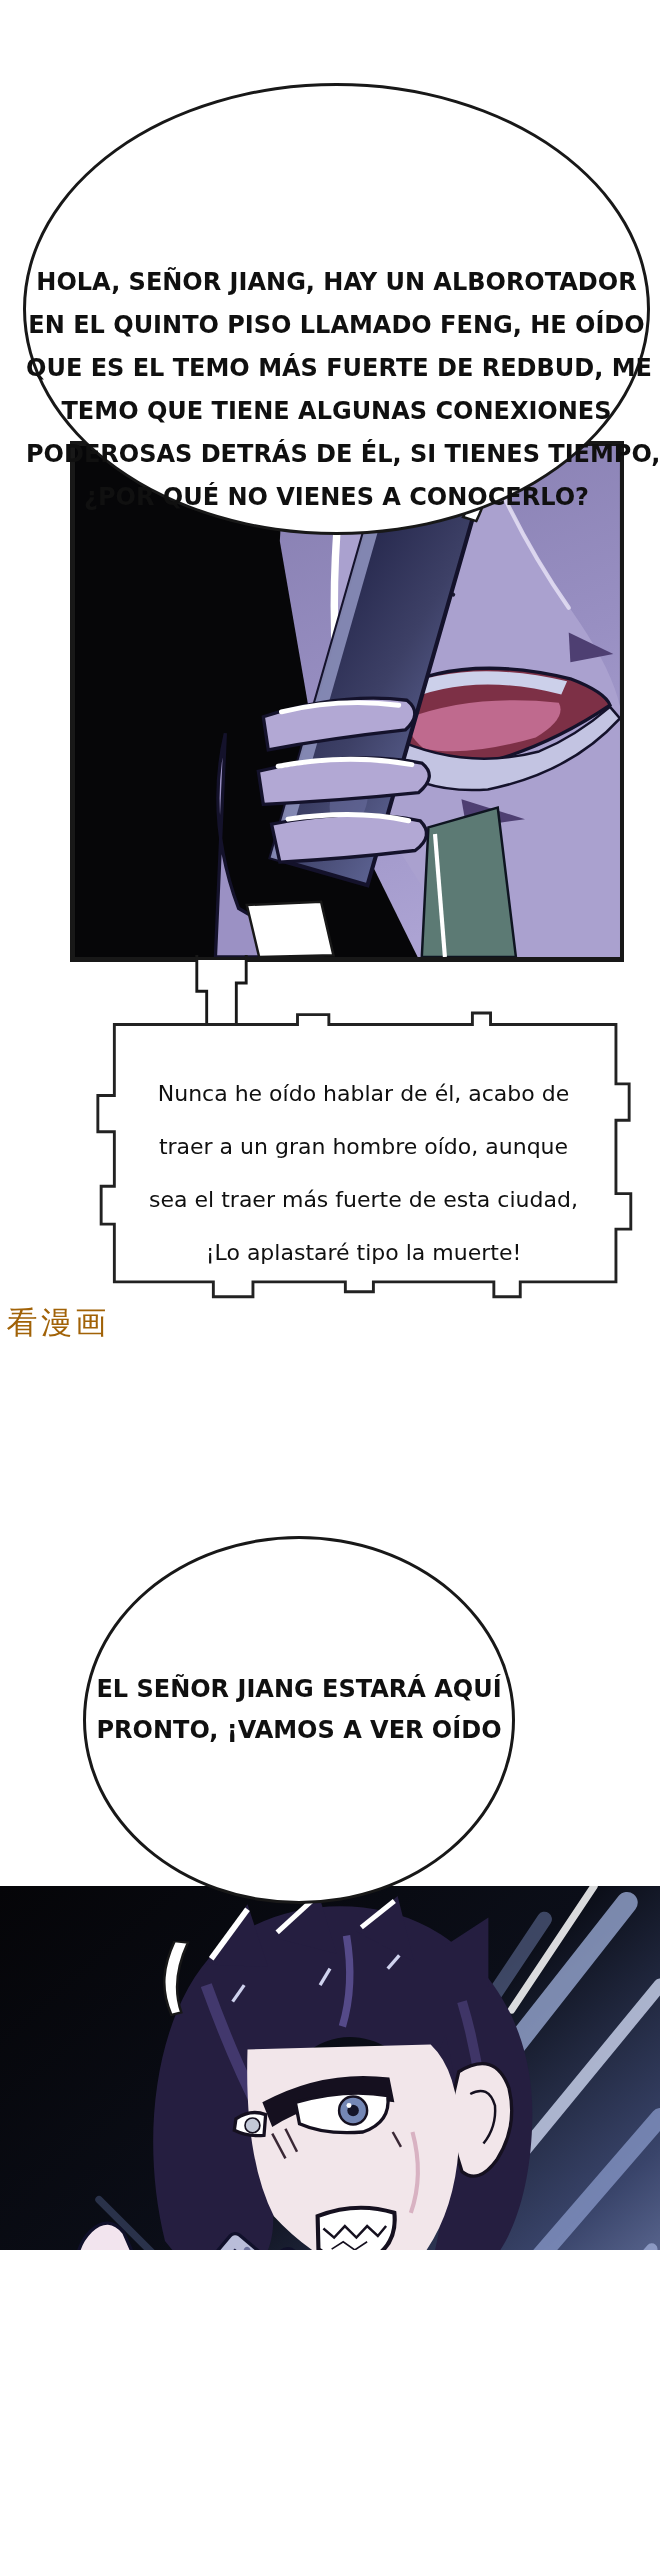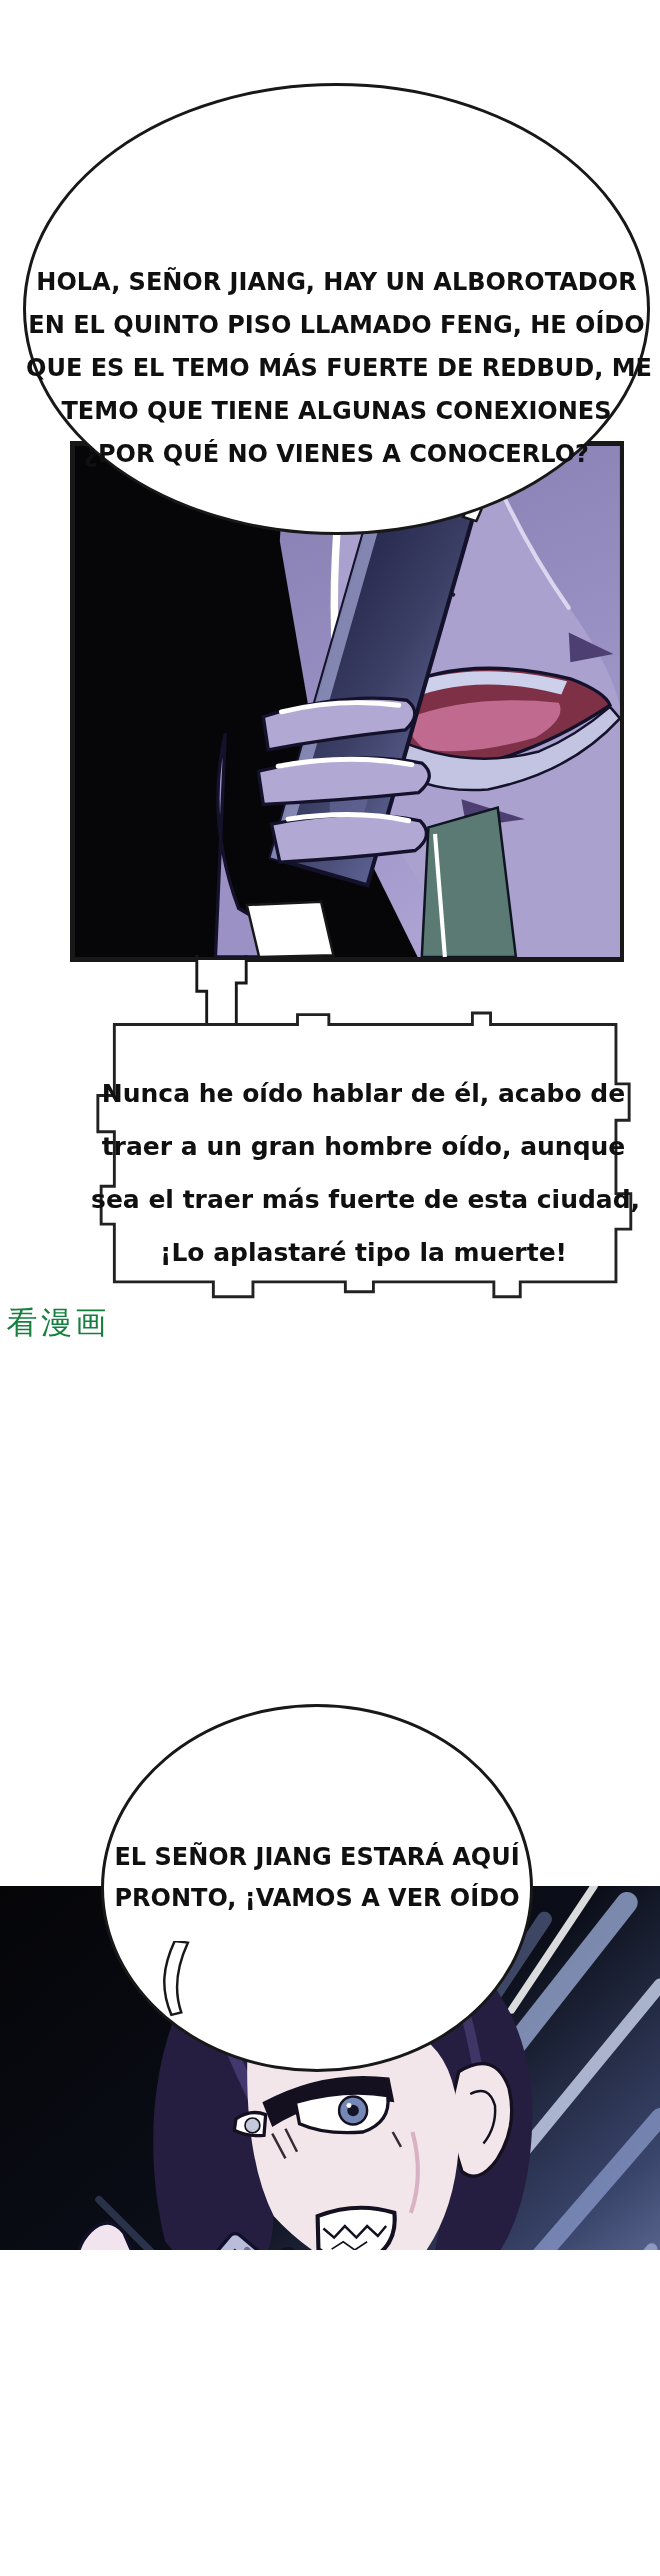--- a/index.html
+++ b/index.html
@@ -4,28 +4,28 @@
 <style>
   html,body{margin:0;padding:0;background:#ffffff;}
   #page{position:relative;width:660px;height:2250px;background:#ffffff;overflow:hidden;
         font-family:"DejaVu Sans","Liberation Sans",sans-serif;}
   .abs{position:absolute;}
   
   .ellipse-bubble{border:3.3px solid #181818;border-radius:50%;background:#ffffff;box-sizing:border-box;}
   .bubble-text{position:absolute;left:0;right:0;text-align:center;color:#101010;}
   .caps{font-weight:700;font-size:24px;line-height:43px;letter-spacing:0px;}
   .caps2{font-weight:700;font-size:24px;line-height:41px;}
-  .script{font-weight:700;font-size:25px;line-height:53px;}
+  .script{font-weight:400;font-size:22px;line-height:53px;}
   .bubble-text div{white-space:nowrap;}
   
   #panel1{left:70px;top:441px;width:554px;height:521px;background:#000;border:5px solid #181818;box-sizing:border-box;}
   #panel2{left:0;top:1886px;width:660px;height:675px;background:#070709;border-bottom:4.1px solid #121212;box-sizing:border-box;}
   svg{display:block;}
   
-  .watermark{color:#15803d;font-size:31px;letter-spacing:3.3px;font-weight:400;}
+  .watermark{color:#a16207;font-size:31px;letter-spacing:3.3px;font-weight:400;}
   
   .logo-word{font-weight:800;color:#e8521d;
      text-shadow:-1.7px -1.7px 0 #161616,1.7px -1.7px 0 #161616,-1.7px 1.7px 0 #161616,1.7px 1.7px 0 #161616,
                  0 -1.7px 0 #161616,0 1.7px 0 #161616,-1.7px 0 0 #161616,1.7px 0 0 #161616;}
 </style>
 </head>
 <body>
 
 <div id="page">
 
@@ -92,20 +92,21 @@
       <path d="M208,556 L298,552 L313,617 L223,619 Z" fill="#ffffff" stroke="#181818" stroke-width="3"></path>
     </svg>
   </div>
 
   <div class="abs ellipse-bubble" style="left:23px;top:83px;width:627px;height:452px;">
     <div class="bubble-text caps" style="top:175px;">
       <div>HOLA, SEÑOR JIANG, HAY UN ALBOROTADOR</div>
       <div>EN EL QUINTO PISO LLAMADO FENG, HE OÍDO</div>
       <div>QUE ES EL TEMO MÁS FUERTE DE REDBUD, ME</div>
       <div>TEMO QUE TIENE ALGUNAS CONEXIONES</div>
+      <div>PODEROSAS DETRÁS DE ÉL, SI TIENES TIEMPO,</div>
       <div>¿POR QUÉ NO VIENES A CONOCERLO?</div>
     </div>
   </div>
 
   <svg class="abs" style="left:180px;top:955px;" width="83" height="79" viewBox="0 0 100 96">
     <path d="M20,6 L80,6 L80,34 L68,34 L68,96 L32,96 L32,44 L20,44 Z" fill="#ffffff"></path>
     <path d="M20,0 L20,44 L32,44 L32,96" fill="none" stroke="#181818" stroke-width="3.5"></path>
     <path d="M80,0 L80,34 L68,34 L68,96" fill="none" stroke="#181818" stroke-width="3.5"></path>
   </svg>
 
@@ -233,21 +234,21 @@
           <path d="M164,614 Q220,598 272,614 Q288,636 266,656 Q210,668 170,650 Z"></path>
           <path d="M186,668 Q236,656 278,668 Q290,688 272,704 Q222,714 190,698 Z"></path>
         </g>
         <path d="M180,560 Q196,580 192,606" stroke="#c9a0bc" stroke-width="4" fill="none"></path>
       </g>
     </svg>
 
     <div class="abs watermark" style="left:3.3px;top:649px;opacity:0.35;font-size:30px;">看漫画</div>
   </div>
 
-  <div class="abs ellipse-bubble" style="left:83px;top:1704px;width:432px;height:368px;margin-left:18px;">
+  <div class="abs ellipse-bubble" style="left:83px;top:1536px;width:432px;height:368px;">
     <div class="bubble-text caps2" style="top:130px;">
       <div>EL SEÑOR JIANG ESTARÁ AQUÍ</div>
       <div>PRONTO, ¡VAMOS A VER OÍDO</div>
     </div>
   </div>
 
   <svg class="abs" style="left:153px;top:1941px;" width="50" height="78" viewBox="0 0 60 95">
     <path d="M26,0 C12,30 8,58 22,90 L34,87 C24,58 30,28 42,2 Z" fill="#ffffff" stroke="#181818" stroke-width="3"></path>
   </svg>
 

